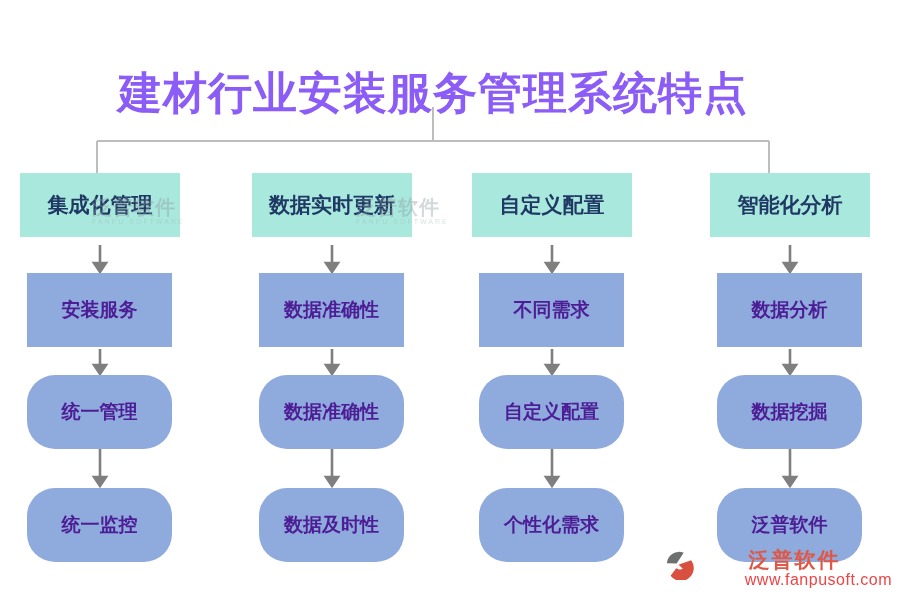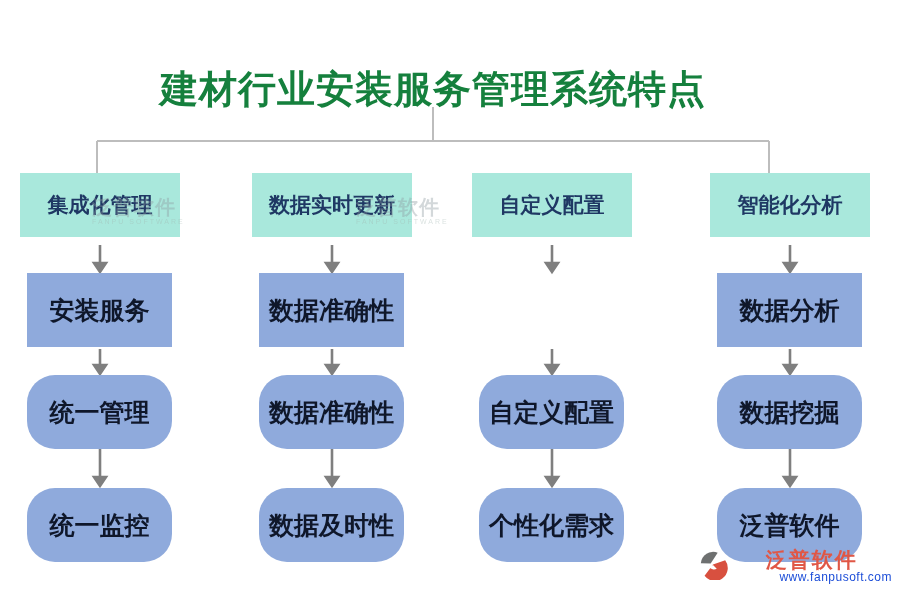--- a/index.html
+++ b/index.html
@@ -1,47 +1,47 @@
 <!DOCTYPE html>
 <html><head>
 <meta charset="utf-8">
 <style>
   html,body{margin:0;padding:0;background:#ffffff;}
   body{width:900px;height:600px;position:relative;overflow:hidden;
        font-family:"Liberation Sans","DejaVu Sans",sans-serif;}
   .stage{position:absolute;inset:0;width:900px;height:600px;}
 
   .title{position:absolute;left:0;top:64px;width:866px;text-align:center;
-         font-size:38px;font-weight:700;color:#15803d;letter-spacing:1px;z-index:3;}
+         font-size:44px;font-weight:700;color:#8b5cf6;letter-spacing:1px;z-index:3;}
 
   svg.overlay{position:absolute;left:0;top:0;z-index:0;}
 
   .box{position:absolute;display:flex;align-items:center;justify-content:center;
        text-align:center;z-index:2;}
   .header-box{width:160px;height:64px;background:#a9e8dc;color:#1f3864;
               font-size:21px;font-weight:700;}
-  .item-box{width:145px;height:74px;background:#8faadc;color:#0f172a;
-            font-size:25px;font-weight:700;}
+  .item-box{width:145px;height:74px;background:#8faadc;color:#4c1d95;
+            font-size:19px;font-weight:700;}
 
   .col1{left:20px;}  .col1i{left:27px;}
   .col2{left:252px;} .col2i{left:259px;}
   .col3{left:472px;} .col3i{left:479px;}
   .col4{left:710px;} .col4i{left:717px;}
   .rowh{top:173px;} .row1{top:273px;} .row2{top:375px;border-radius:28px;} .row3{top:488px;border-radius:28px;}
 
   .watermark{position:absolute;z-index:2;opacity:0.38;color:#8d9aa0;
              line-height:1;pointer-events:none;}
   .watermark .wm-cn{font-size:20px;font-weight:700;letter-spacing:1px;}
   .watermark .wm-en{font-size:7px;letter-spacing:2px;color:#9fb3ae;display:block;margin-top:1px;}
 
   .logo{position:absolute;right:8px;top:548px;display:flex;align-items:flex-start;z-index:4;}
   .logo-icon{width:30px;height:30px;margin-right:3px;margin-top:2px;}
   .logo-text{display:flex;flex-direction:column;align-items:center;}
   .logo-cn{font-size:21px;font-weight:700;color:#e05746;letter-spacing:2px;line-height:1.1;}
-  .logo-url{font-size:12px;color:#1d4ed8;letter-spacing:0.5px;line-height:1.1;padding-left:48px;}
+  .logo-url{font-size:16px;color:#ef4444;letter-spacing:0.5px;line-height:1.1;padding-left:48px;}
 </style>
 </head>
 <body>
 
 <div class="stage">
 
   <svg class="overlay" width="900" height="600" viewBox="0 0 900 600">
 
     <g stroke="#bdbdbd" stroke-width="2" fill="none">
       <path d="M433,107 L433,141"></path>
@@ -108,20 +108,21 @@
   <div class="box item-box col1i row1">安装服务</div>
   <div class="box item-box col1i row2">统一管理</div>
   <div class="box item-box col1i row3">统一监控</div>
 
   <div class="box header-box col2 rowh">数据实时更新</div>
   <div class="box item-box col2i row1">数据准确性</div>
   <div class="box item-box col2i row2">数据准确性</div>
   <div class="box item-box col2i row3">数据及时性</div>
 
   <div class="box header-box col3 rowh">自定义配置</div>
+  <div class="box item-box col3i row1">不同需求</div>
   <div class="box item-box col3i row2">自定义配置</div>
   <div class="box item-box col3i row3">个性化需求</div>
 
   <div class="box header-box col4 rowh">智能化分析</div>
   <div class="box item-box col4i row1">数据分析</div>
   <div class="box item-box col4i row2">数据挖掘</div>
   <div class="box item-box col4i row3">泛普软件</div>
 
   <div class="watermark" style="left:92px;top:197px;">
     <span class="wm-cn">泛普软件</span>

